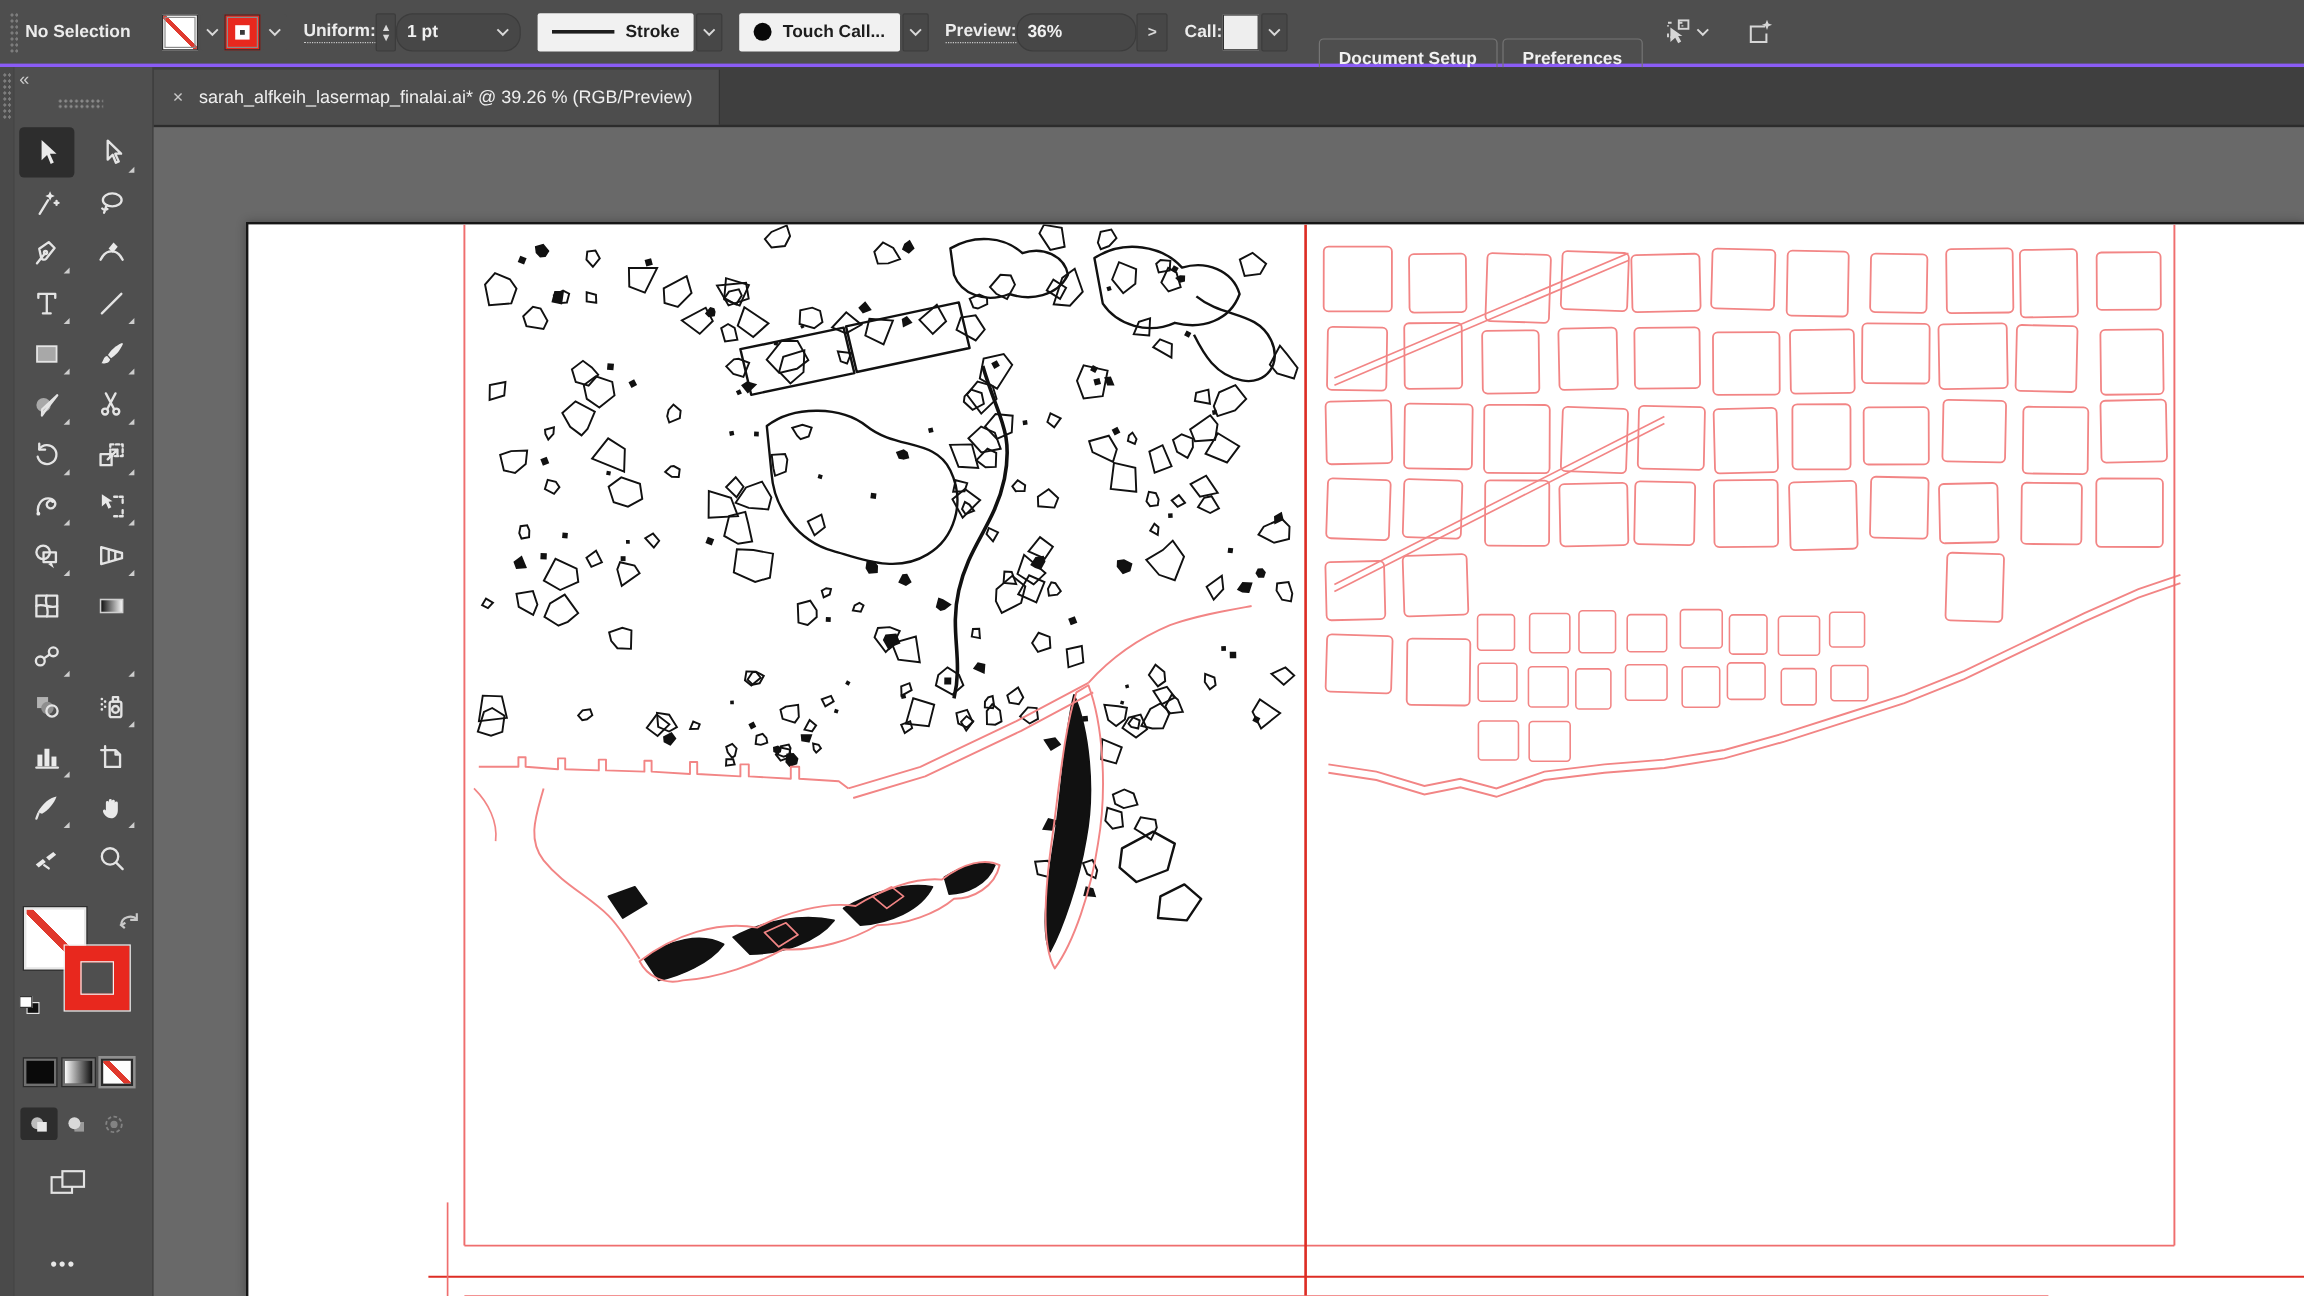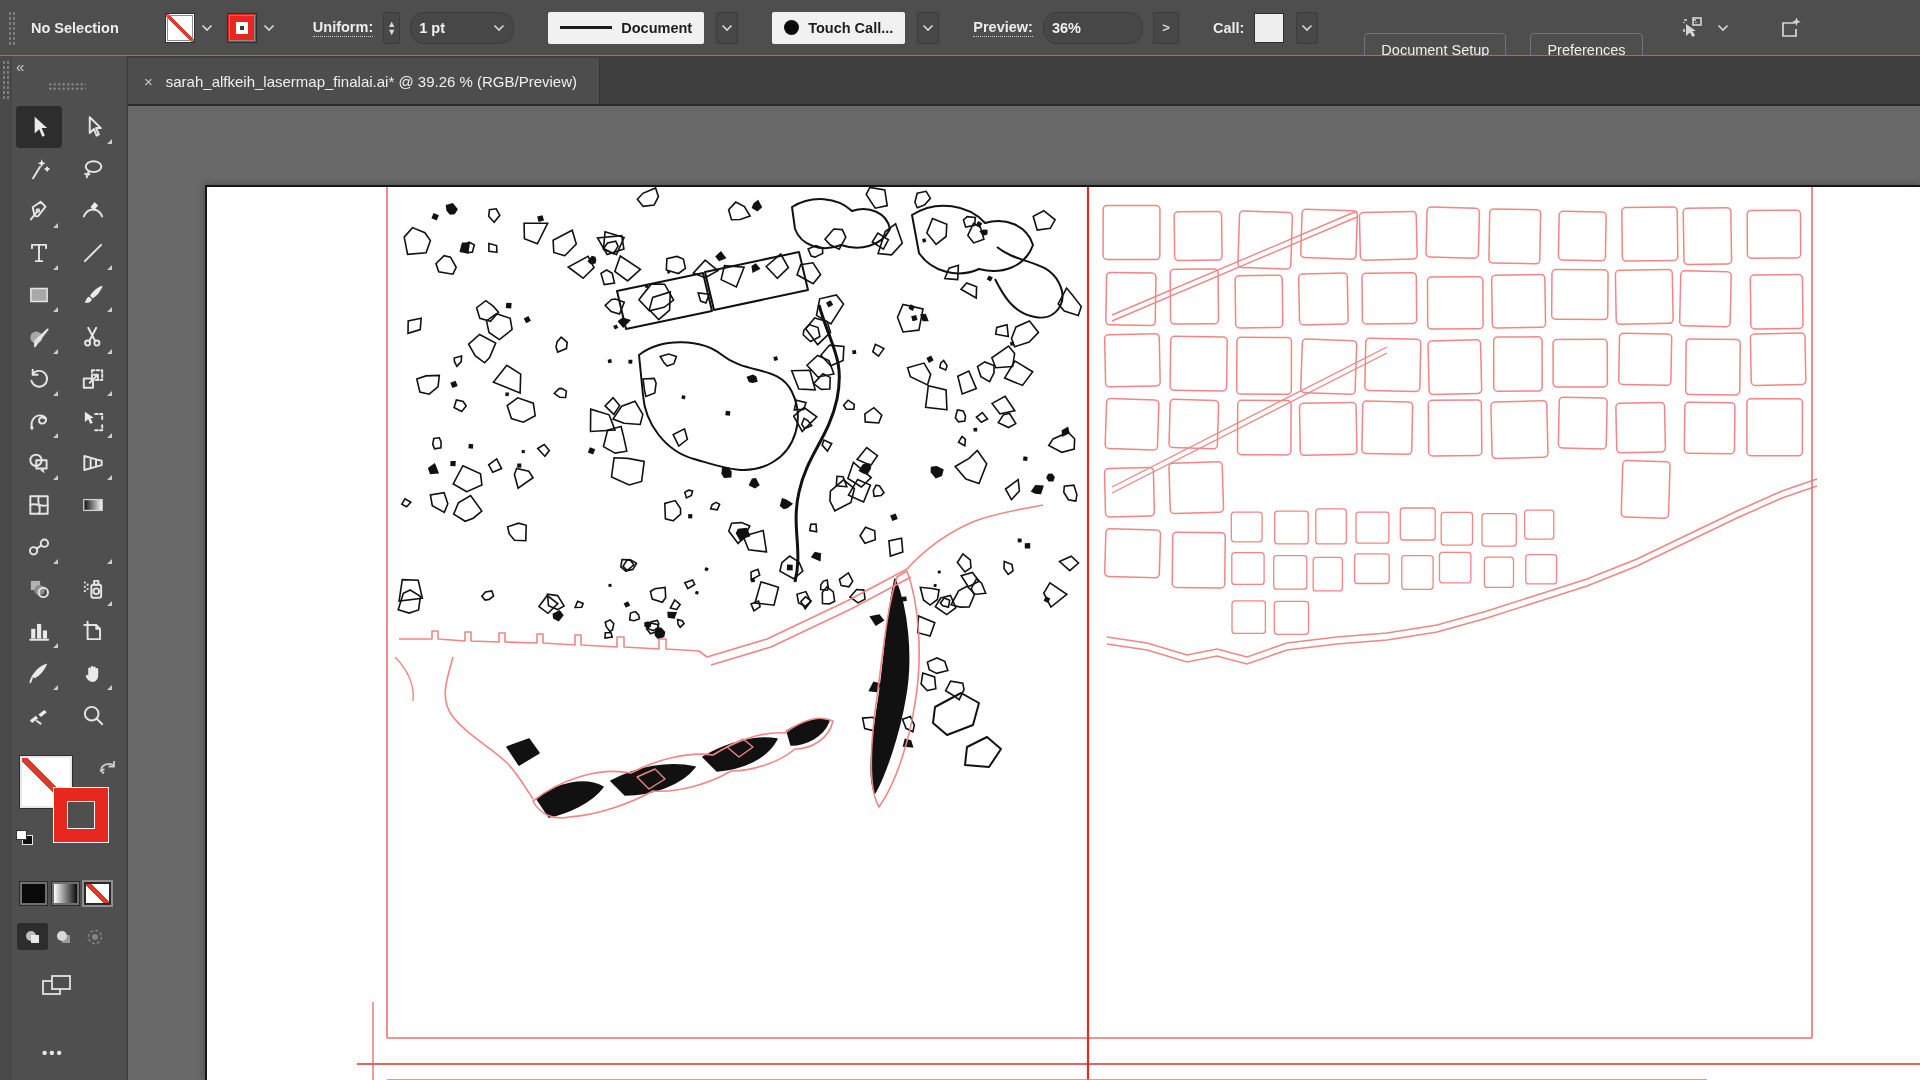--- a/index.html
+++ b/index.html
@@ -1,22 +1,22 @@
 <!DOCTYPE html>
 <html><head>
 <meta charset="utf-8">
 <style>
   * { margin:0; padding:0; box-sizing:border-box; }
   html,body { width:1920px; height:1080px; overflow:hidden; background:#3a3a3a;
     font-family:"Liberation Sans", sans-serif; -webkit-font-smoothing:antialiased; }
   .app { width:1920px; height:1080px; display:flex; flex-direction:column; }
 
   
-  .topbar { height:56px; background:#4e4e4e; border-bottom:1px solid #8b5cf6;
-    display:flex; align-items:center; gap:10px; padding:0 14px 0 8px; flex:0 0 56px; color:#ececec; }
+  .topbar { height:56px; background:#4e4e4e; border-bottom:3px solid #8b5cf6;
+    display:flex; align-items:center; padding:0 14px 0 8px; flex:0 0 56px; color:#ececec; }
   .topbar-grip { width:7px; height:34px; margin-right:6px;
     background-image:radial-gradient(#7d7d7d 1px, transparent 1.2px); background-size:4px 5px; }
   .tb-label { font-size:14.5px; font-weight:600; color:#ececec; white-space:nowrap; }
   .tb-label.underdot { border-bottom:1px dotted #c9c9c9; padding-bottom:1px; }
   .swatch-group { display:flex; align-items:center; gap:2px; }
   .swatch { width:30px; height:30px; border:1px solid #2f2f2f; outline:1px solid #8a8a8a; outline-offset:-3px;
     background:#fff; position:relative; }
   .swatch.none-fill { background:linear-gradient(45deg, transparent 45%, #e03a2f 45%, #e03a2f 55%, transparent 55%), #fff; }
   .swatch.stroke-red { background:#e8281e; }
   .swatch.stroke-red::before { content:""; position:absolute; inset:8px; background:#fff; }
@@ -34,21 +34,21 @@
   .btn-sq { width:26px; height:32px; background:#474747; border:1px solid #3c3c3c; border-radius:2px;
     display:flex; align-items:center; justify-content:center; color:#d8d8d8; font-size:13px; font-weight:700; }
   .white-dd { height:32px; background:#f1f1f1; border-radius:2px; display:flex; align-items:center; gap:9px;
     padding:0 12px; color:#1d1d1d; font-size:14.5px; font-weight:600; }
   .white-dd .line-glyph { width:52px; height:3px; background:#1d1d1d; }
   .white-dd .dot-glyph { width:15px; height:15px; border-radius:50%; background:#090909; }
   .dd-chev { width:22px; height:32px; background:#474747; border:1px solid #3c3c3c; border-radius:2px;
     display:flex; align-items:center; justify-content:center; margin-left:2px; }
   .style-swatch { width:30px; height:30px; background:#eee; border:1px solid #2f2f2f; }
   .tb-button { height:33px; padding:0 16px; border:1px solid #757575; border-radius:4px; background:transparent;
-    color:#f0f0f0; font-size:14.5px; font-weight:400; display:flex; align-items:center; white-space:nowrap;margin-top:44px; }
+    color:#f0f0f0; font-size:14.5px; font-weight:700; display:flex; align-items:center; white-space:nowrap;margin-top:44px; }
   .tb-icon { width:30px; height:30px; display:flex; align-items:center; justify-content:center; }
   .spacer-s { width:4px; } .spacer-m { width:14px; } .spacer-l { width:26px; }
 
   
   .body { flex:1; display:flex; min-height:0; }
 
   
   .dock { width:128px; flex:0 0 128px; background:#4f4f4f; border-right:1px solid #3a3a3a;
     display:flex; flex-direction:column; position:relative; }
   .dock-edge { position:absolute; left:0; top:0; bottom:0; width:12px; background:#4a4a4a; border-right:1px solid #464646; }
@@ -140,21 +140,21 @@
       </div>
     <div class="field w-sm">
       <span>1 pt</span>
       <svg width="12" height="8" viewBox="0 0 12 8">
           <path d="M1.5 1.5 L6 6 L10.5 1.5" fill="none" stroke="#d8d8d8" stroke-width="1.6"></path>
         </svg>
     </div>
     <div class="spacer-m"></div>
     <div class="white-dd">
       <span class="line-glyph"></span>
-      <span>Document</span>
+      <span>Stroke</span>
     </div>
     <div class="dd-chev">
       <svg width="12" height="8" viewBox="0 0 12 8">
           <path d="M1.5 1.5 L6 6 L10.5 1.5" fill="none" stroke="#d8d8d8" stroke-width="1.6"></path>
         </svg>
     </div>
     <div class="spacer-m"></div>
     <div class="white-dd">
       <span class="dot-glyph"></span>
       <span>Touch Call...</span>

